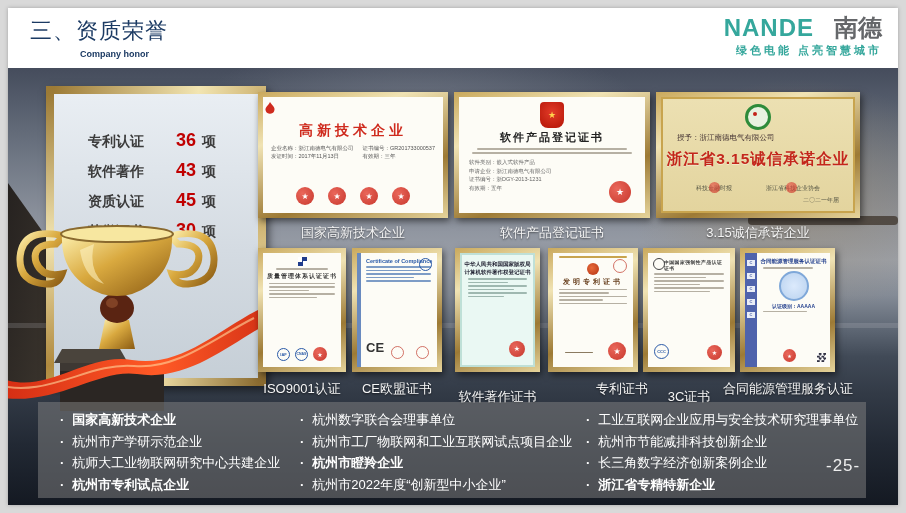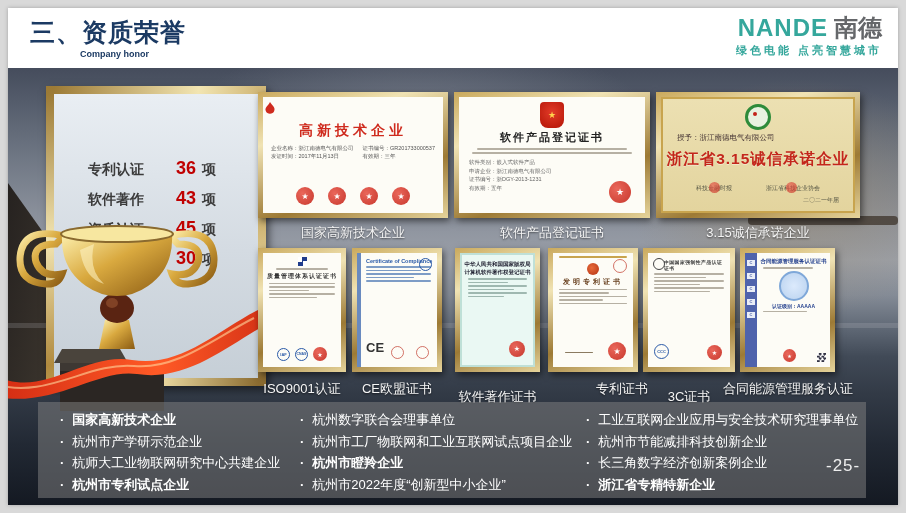--- a/index.html
+++ b/index.html
@@ -4,41 +4,41 @@
 <style>
   html,body{margin:0;padding:0;}
   body{
     width:906px;height:513px;position:relative;overflow:hidden;
     background:#d9d9d9;
     font-family:"Liberation Sans","DejaVu Sans",sans-serif;
   }
   .slide{position:absolute;left:8px;top:8px;width:890px;height:497px;background:#fff;box-shadow:0 0 4px rgba(0,0,0,.25);}
   
   .header{position:absolute;left:0;top:0;width:890px;height:60px;background:#fff;}
-  .title{position:absolute;left:22px;top:8px;font-size:25px;font-weight:bold;color:#1b3a63;letter-spacing:1px;}
+  .title{position:absolute;left:22px;top:8px;font-size:22px;font-weight:normal;color:#1b3a63;letter-spacing:1px;}
   .subtitle{position:absolute;left:72px;top:41px;font-size:9px;font-weight:bold;color:#1b3a63;}
   .logo{position:absolute;right:16px;top:7px;text-align:right;}
   .logo-row{font-size:24px;font-weight:bold;line-height:26px;}
   .logo-latin{color:#35a79c;letter-spacing:1px;}
-  .logo-cn{color:#65676a;margin-left:6px;}
+  .logo-cn{color:#65676a;margin-left:20px;}
   .tagline{margin-top:2px;font-size:11px;font-weight:bold;color:#35a79c;letter-spacing:3px;}
   
   .photo{position:absolute;left:0;top:60px;width:890px;height:437px;overflow:hidden;
     background:linear-gradient(180deg,#454c5c 0%,#555d6c 8%,#6e7683 20%,#8b919c 34%,#9ba0a9 44%,#848b96 52%,#5d6673 60%,#414a57 66%,#333b47 74%,#222934 86%,#141922 100%);}
   .cloud-r{position:absolute;right:-70px;top:10px;width:340px;height:240px;background:radial-gradient(ellipse at center,rgba(155,138,110,.55),rgba(155,138,110,0) 70%);}
   .cloud-m{position:absolute;left:180px;top:-30px;width:460px;height:150px;background:radial-gradient(ellipse at center,rgba(130,136,148,.6),rgba(130,136,148,0) 70%);}
   .cliff{position:absolute;left:0;top:115px;width:95px;height:200px;background:linear-gradient(100deg,#262220 0%,#39332c 55%,rgba(57,51,44,0) 100%);clip-path:polygon(0 0,45% 30%,100% 100%,0 100%);}
   .island{position:absolute;right:0;top:148px;width:150px;height:9px;background:rgba(70,62,54,.85);border-radius:4px;}
   .horizon{position:absolute;left:0;right:0;top:255px;height:5px;background:rgba(205,205,210,.18);}
   
   .stats-panel{position:absolute;left:38px;top:18px;width:204px;height:284px;
     border:8px solid;border-image:linear-gradient(135deg,#9c7a35,#f2e5b2 30%,#b08a3e 55%,#e8d79f 80%,#8a6a2f) 1;
     background:linear-gradient(180deg,#e9eef3 0%,#d4dbe2 55%,#c6cfd7 100%);
     box-shadow:3px 4px 8px rgba(0,0,0,.5);}
-  .stats-list{padding:36px 0 0 34px;margin-top:28px;}
+  .stats-list{padding:36px 0 0 34px;}
   .stat-row{display:flex;align-items:baseline;margin-bottom:9px;}
   .stat-label{width:76px;font-size:14px;font-weight:bold;color:#3b3b3b;}
   .stat-value{width:32px;font-size:18px;font-weight:bold;color:#c00000;text-align:right;margin-right:6px;}
   .stat-unit{font-size:14px;font-weight:bold;color:#3b3b3b;}
   .trophy{position:absolute;left:-6px;top:156px;width:340px;height:195px;pointer-events:none;}
   
   .cert{position:absolute;padding:5px;background:linear-gradient(160deg,#caa95c 0%,#f0e3b4 28%,#9d7a35 68%,#e6d49b 100%);box-shadow:2px 3px 7px rgba(0,0,0,.55);box-sizing:border-box;}
   .cert-inner{width:100%;height:100%;background:#fdfcf6;position:relative;overflow:hidden;box-sizing:border-box;}
   .cap{position:absolute;color:#f5f5f5;font-size:13px;text-align:center;text-shadow:0 1px 2px rgba(0,0,0,.6);}
   .bar{background:#b6b0a3;height:2px;margin:3px 10px;border-radius:1px;}

